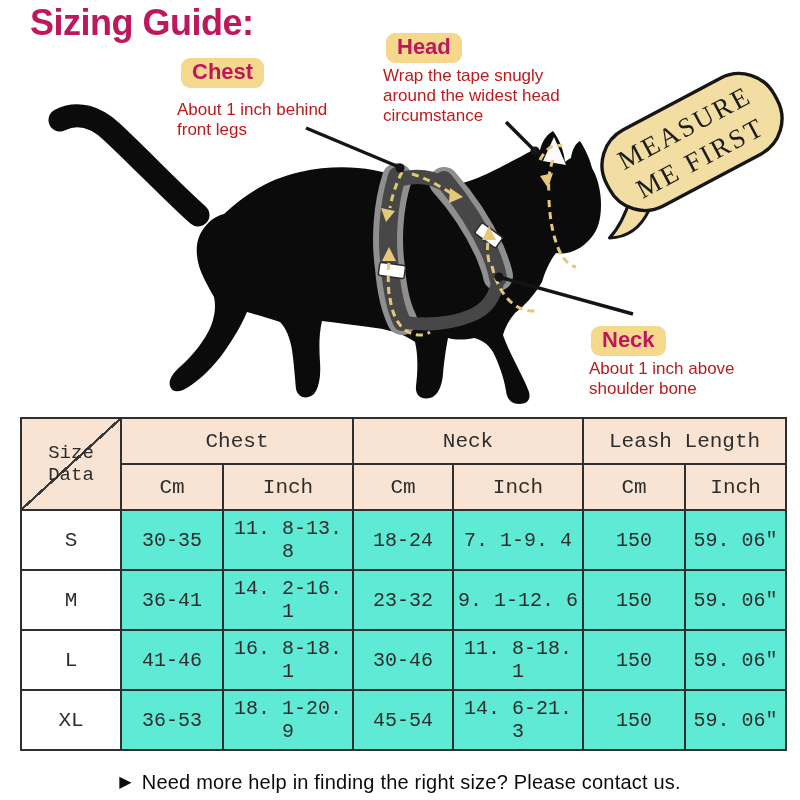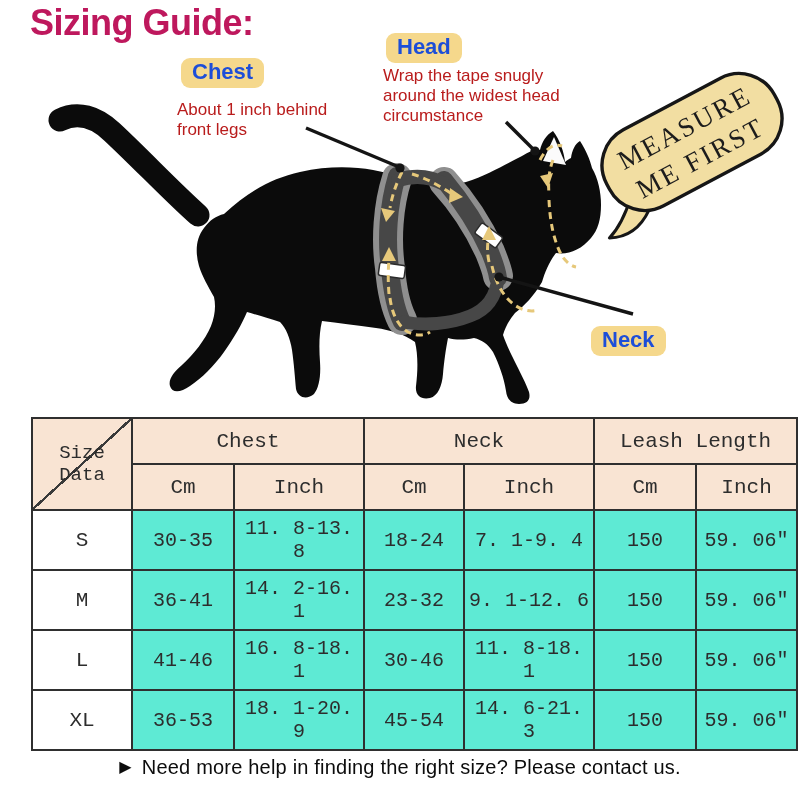--- a/index.html
+++ b/index.html
@@ -18,34 +18,34 @@
   .hero svg{position:absolute;left:0;top:0;}
 
   .page-title{
     position:absolute;left:30px;top:2px;
     font-size:36px;font-weight:700;letter-spacing:-0.5px;color:#be185d;
   }
   .chip{
     position:absolute;display:inline-block;
     background:var(--label-bg);border-radius:9px;
     padding:1px 11px 3px 11px;
-    font-size:22px;font-weight:700;color:#1d4ed8;
+    font-size:22px;font-weight:700;color:#be185d;
   }
   .chip-chest{left:181px;top:58px;}
   .chip-head{left:386px;top:33px;}
   .chip-neck{left:591px;top:326px;}
   .callout-desc{
     position:absolute;font-size:17px;line-height:1.18;color:#b91c1c;
   }
   .desc-chest{left:177px;top:100px;width:170px;}
   .desc-head{left:383px;top:66px;width:195px;}
   .desc-neck{left:589px;top:359px;width:185px;}
 
   table.size-table{
-    margin-left:31px;
+    margin-left:20px;
     width:765px;
     border-collapse:collapse;
     table-layout:fixed;
     font-family:"Liberation Mono",monospace;
     color:#2d2d2d;
   }
   .size-table th,.size-table td{
     border:2px solid #2f2f2f;
     text-align:center;vertical-align:middle;
     font-weight:400;
@@ -60,21 +60,21 @@
       transparent calc(50% - 1.2px),
       #3a3a3a calc(50% - 1.2px),
       #3a3a3a calc(50% + 1.2px),
       transparent calc(50% + 1.2px));
     font-size:19px;padding:0;
   }
   .size-table tbody th{background:#fff;font-size:21px;height:60px;}
   .size-table tbody td{background:#5eead4;font-size:20px;}
 
   .footer-note{
-    margin-top:5px;text-align:center;
+    margin-top:20px;text-align:center;
     font-size:20px;color:#0c0c0c;
     letter-spacing:0.2px;
   }
   .footer-note .tri{display:inline-block;margin-right:10px;font-size:16px;transform:translateY(-2px);}
 </style>
 </head>
 <body>
 
 <div class="hero">
 
@@ -189,20 +189,21 @@
 
   <div class="page-title">Sizing Guide:</div>
 
   <div class="chip chip-chest">Chest</div>
   <div class="callout-desc desc-chest">About 1 inch behind front legs</div>
 
   <div class="chip chip-head">Head</div>
   <div class="callout-desc desc-head">Wrap the tape snugly around the widest head circumstance</div>
 
   <div class="chip chip-neck">Neck</div>
+  <div class="callout-desc desc-neck">About 1 inch above shoulder bone</div>
 </div>
 
 <table class="size-table">
   <colgroup>
     <col style="width:100px">
       <col style="width:102px">
       <col style="width:130px">
     <col style="width:100px">
       <col style="width:130px">
       <col style="width:102px">

